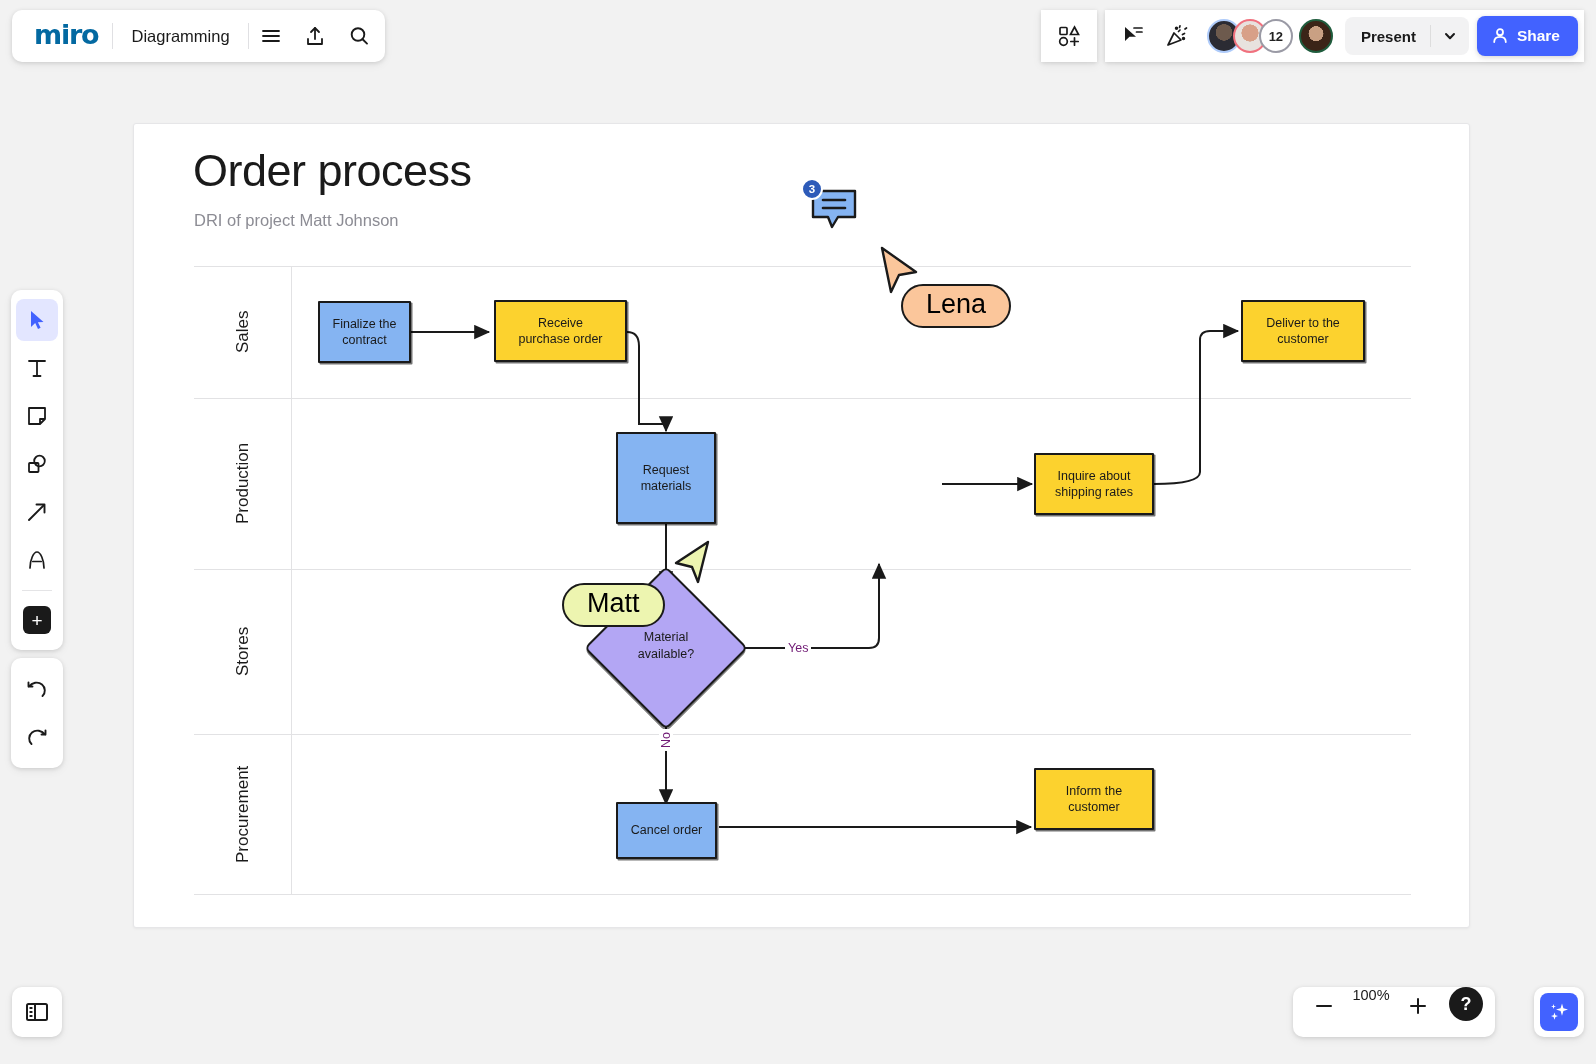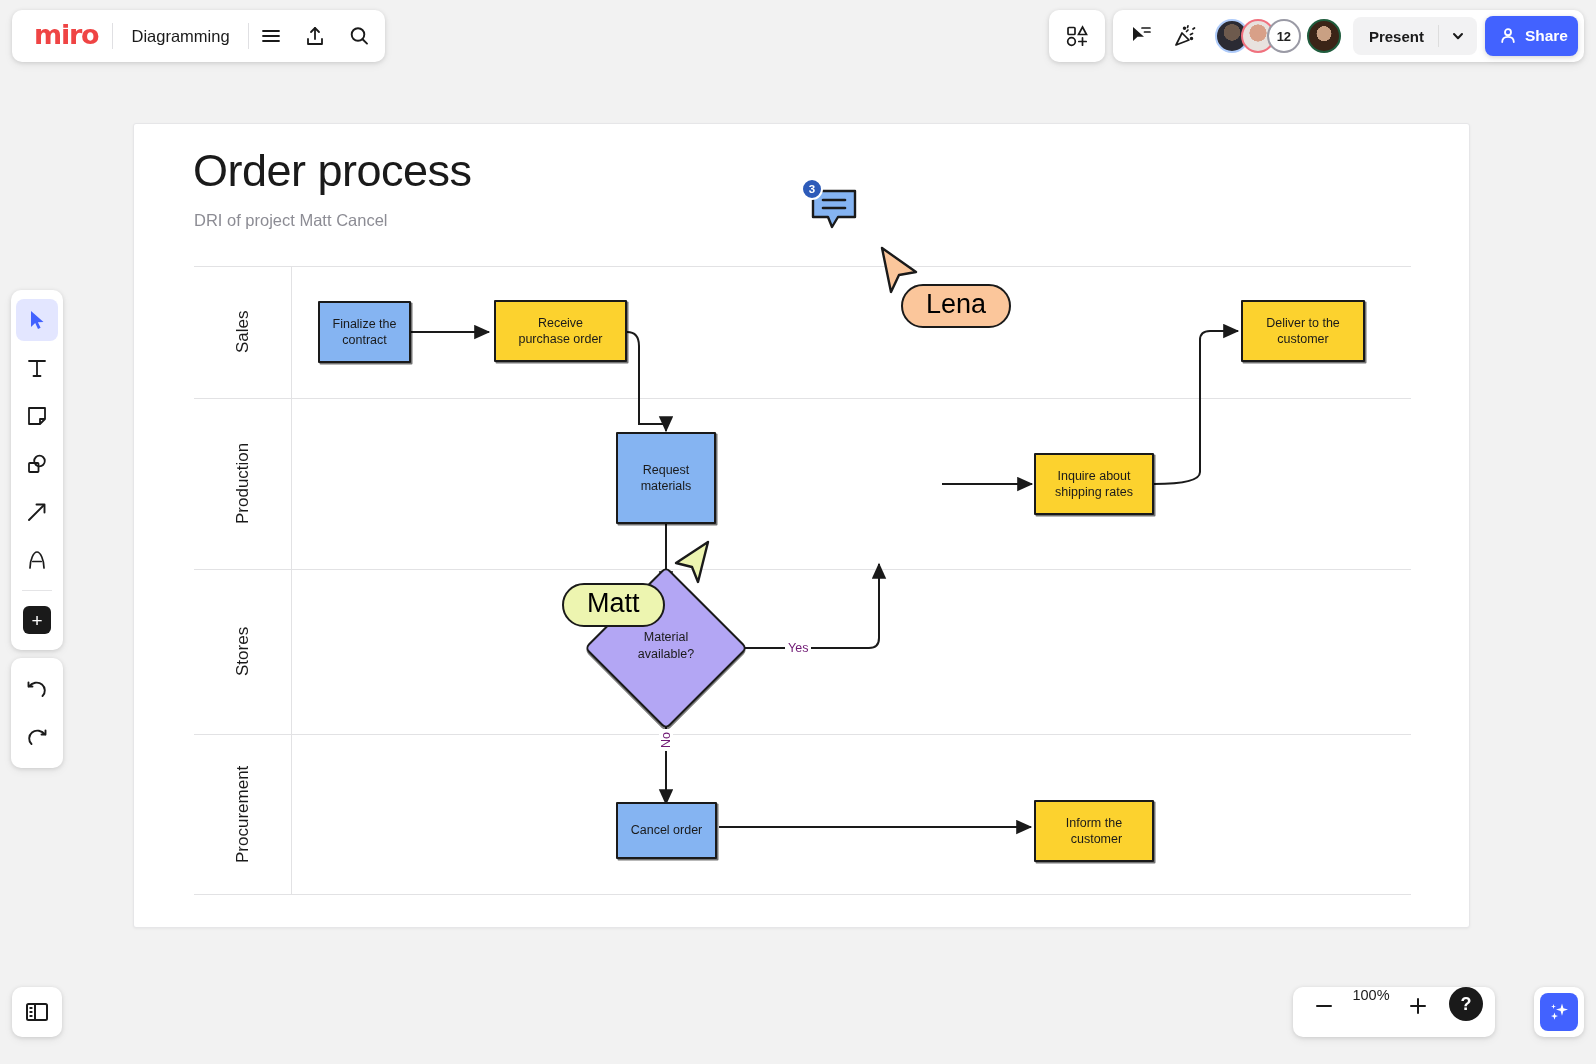--- a/index.html
+++ b/index.html
@@ -15,37 +15,37 @@
   .topbar-left {
     position: absolute; left: 12px; top: 10px;
     height: 52px; background: #fff; border-radius: 10px;
     display: flex; align-items: center;
     box-shadow: 0 1px 4px rgba(0,0,0,.12), 0 3px 10px rgba(0,0,0,.06);
     padding: 0 4px;
   }
   .miro-logo {
     font-family: "DejaVu Sans", sans-serif;
     font-weight: 700; font-size: 27px; letter-spacing: -1.2px;
-    color: #ef4444; padding: 0 14px 4px 18px; line-height: 1;
+    color: #0369a1; padding: 0 14px 4px 18px; line-height: 1;
   }
   .vdiv { width: 1px; height: 26px; background: #E0E0E3; }
   .board-title {
     font-size: 16.5px; color: #1A1A1A; padding: 0 18px; white-space: nowrap;
   }
   .tb-icon {
     width: 44px; height: 44px; display: flex; align-items: center;
     justify-content: center; border-radius: 8px; cursor: pointer;
   }
 
   .topbar-right {
     position: absolute; right: 12px; top: 10px;
     height: 52px; display: flex; align-items: center; gap: 8px;
   }
   .pill {
-    height: 52px; background: #fff; border-radius: 10px;
+    height: 52px; background: #fff; border-radius: 0;
     display: flex; align-items: center; padding: 0 6px;
     box-shadow: 0 1px 4px rgba(0,0,0,.12), 0 3px 10px rgba(0,0,0,.06);
   }
   .avatars { display: flex; align-items: center; margin: 0 8px 0 8px; }
   .avatar {
     width: 34px; height: 34px; border-radius: 50%;
     margin-left: -8px; border: 2.5px solid #fff;
     background-size: cover; position: relative;
     display:flex;align-items:center;justify-content:center;
     font-size: 13px; font-weight: 700; color:#333;
@@ -60,21 +60,21 @@
     height: 38px; background: #F2F2F3; border-radius: 8px;
     display: flex; align-items: center; margin-left: 4px;
   }
   .present-label { font-size: 15px; font-weight: 600; color:#1A1A1A; padding: 0 14px 0 16px; }
   .present-sep { width:1px;height:22px;background:#DDD; }
   .present-caret { padding: 0 12px; display:flex;align-items:center; }
   .share-btn {
     height: 40px; background: #4262FF; border-radius: 8px;
     display: flex; align-items: center; gap: 8px;
     color: #fff; font-size: 15.5px; font-weight: 600;
-    padding: 0 10px 0 14px; margin-left: 8px; cursor: pointer;
+    padding: 0 18px 0 14px; margin-left: 8px; cursor: pointer;
     box-shadow: 0 1px 4px rgba(0,0,0,.12), 0 3px 10px rgba(0,0,0,.06);
   }
 
   
   .lefttool {
     position: absolute; left: 11px; top: 290px; width: 52px;
     background: #fff; border-radius: 10px; padding: 6px 0;
     box-shadow: 0 1px 4px rgba(0,0,0,.12), 0 3px 10px rgba(0,0,0,.06);
     display:flex; flex-direction: column; align-items:center;
   }
@@ -388,21 +388,21 @@
       <svg width="24" height="24" viewBox="0 0 24 24" fill="#fff">
         <path d="M15 3.5 L16.4 8.2 L21 9.6 L16.4 11 L15 15.7 L13.6 11 L9 9.6 L13.6 8.2 Z"></path>
         <path d="M7.5 12.5 L8.4 15.2 L11 16.1 L8.4 17 L7.5 19.7 L6.6 17 L4 16.1 L6.6 15.2 Z"></path>
         <path d="M6.5 4 L7.1 5.9 L9 6.5 L7.1 7.1 L6.5 9 L5.9 7.1 L4 6.5 L5.9 5.9 Z"></path>
       </svg>
     </div>
   </div>
 
   <div class="canvas">
     <div class="doc-title">Order process</div>
-    <div class="doc-sub">DRI of project Matt Cancel</div>
+    <div class="doc-sub">DRI of project Matt Johnson</div>
 
     <div class="lane-frame">
       <div class="lane-hline" style="top:0;"></div>
       <div class="lane-hline" style="top:132px;"></div>
       <div class="lane-hline" style="top:303px;"></div>
       <div class="lane-hline" style="top:468px;"></div>
       <div class="lane-hline" style="top:628px;"></div>
       <div class="lane-vline"></div>
 
       <div class="lane-label" style="top:0;height:132px;">Sales</div>
@@ -452,21 +452,21 @@
 
     <div class="node n-yellow" style="left:900px; top:329px; width:120px; height:62px;">
         <span>Inquire about<br>shipping rates</span>
       </div>
     <div class="node n-yellow" style="left:1107px; top:176px; width:124px; height:62px;">
         <span>Deliver to the<br>customer</span>
       </div>
     <div class="node n-blue" style="left:482px; top:678px; width:101px; height:57px;">
         <span>Cancel order</span>
       </div>
-    <div class="node n-yellow" style="left:900px; top:676px; width:120px; height:62px;text-align:right;">
+    <div class="node n-yellow" style="left:900px; top:644px; width:120px; height:62px;">
         <span>Inform the<br>customer</span>
       </div>
 
     <div class="edge-label" style="left:651px; top:517px;">Yes</div>
     <div class="edge-label rot" style="left:525px; top:605px;">No</div>
 
     <div class="comment-pin" style="left:676px; top:63px;">
       <svg width="48" height="44" viewBox="0 0 48 44">
         <path d="M3 4 L45 4 L45 30 L28 30 L22 40 L18 30 L3 30 Z" fill="#85B4F2" stroke="#1A1A1A" stroke-width="2.4" stroke-linejoin="round"></path>
         <g stroke="#1A1A1A" stroke-width="2.6" stroke-linecap="round">

